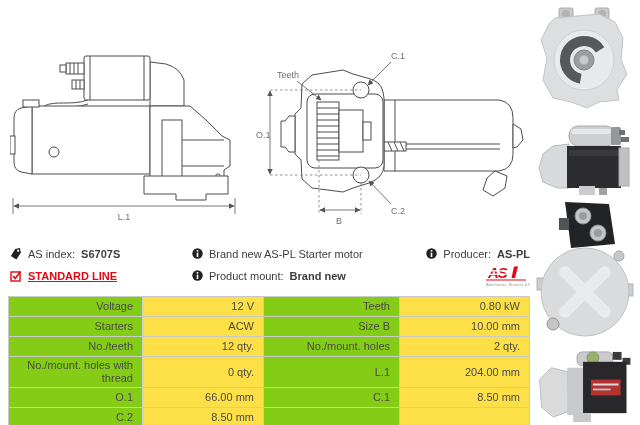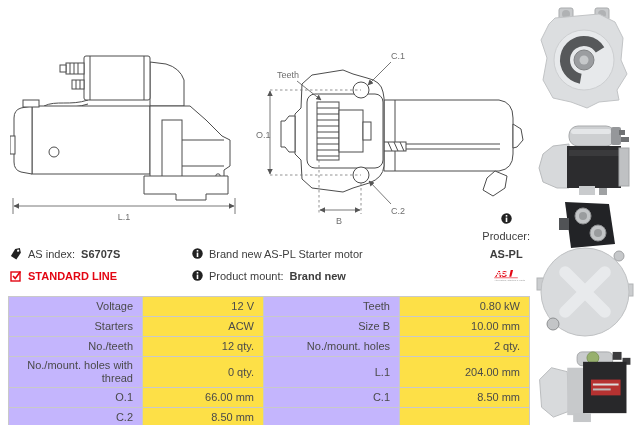--- a/index.html
+++ b/index.html
@@ -20,36 +20,36 @@
 
   
   .photo { position:absolute; }
   .photo svg { display:block; }
 
   
   .info-col { position:absolute; top:247px; display:flex; flex-direction:column; gap:9px; }
   .info-line { display:flex; align-items:center; gap:6px; font-size:11px; color:#3d3d3d; white-space:nowrap; height:13px; }
   .info-line .ico { flex:0 0 auto; display:inline-flex; }
   .bold { font-weight:bold; }
-  .red { color:#e30613; }
+  .red { color:#e30613;text-decoration:underline; }
   .col-right { align-items:flex-end; }
-  .col-right .info-line { justify-content:flex-end;flex-direction:column; }
+  .col-right .info-line { justify-content:flex-end; }
 
   
   .spec-table {
     position:absolute; left:8px; top:296px; width:521px;
     border-collapse:collapse; table-layout:fixed;
     font-size:11px; color:#4a4a4a;
   }
   .spec-table td {
     border:1px solid #c9c9c9; text-align:right;
     padding:2px 9px; line-height:1.2; vertical-align:middle;
     overflow:hidden;
   }
-  .spec-table td.lbl { background:#c4b5fd; }
+  .spec-table td.lbl { background:#84cc16; }
   .spec-table td.val { background:#fde047; }
   .spec-table tr { height:20px; }
   .spec-table tr.tall { height:30px; }
 </style>
 </head>
 <body>
 
 <div class="draw" style="left:10px; top:48px; width:230px; height:175px;">
   <svg width="230" height="175" viewBox="0 0 230 175">
     <defs>

